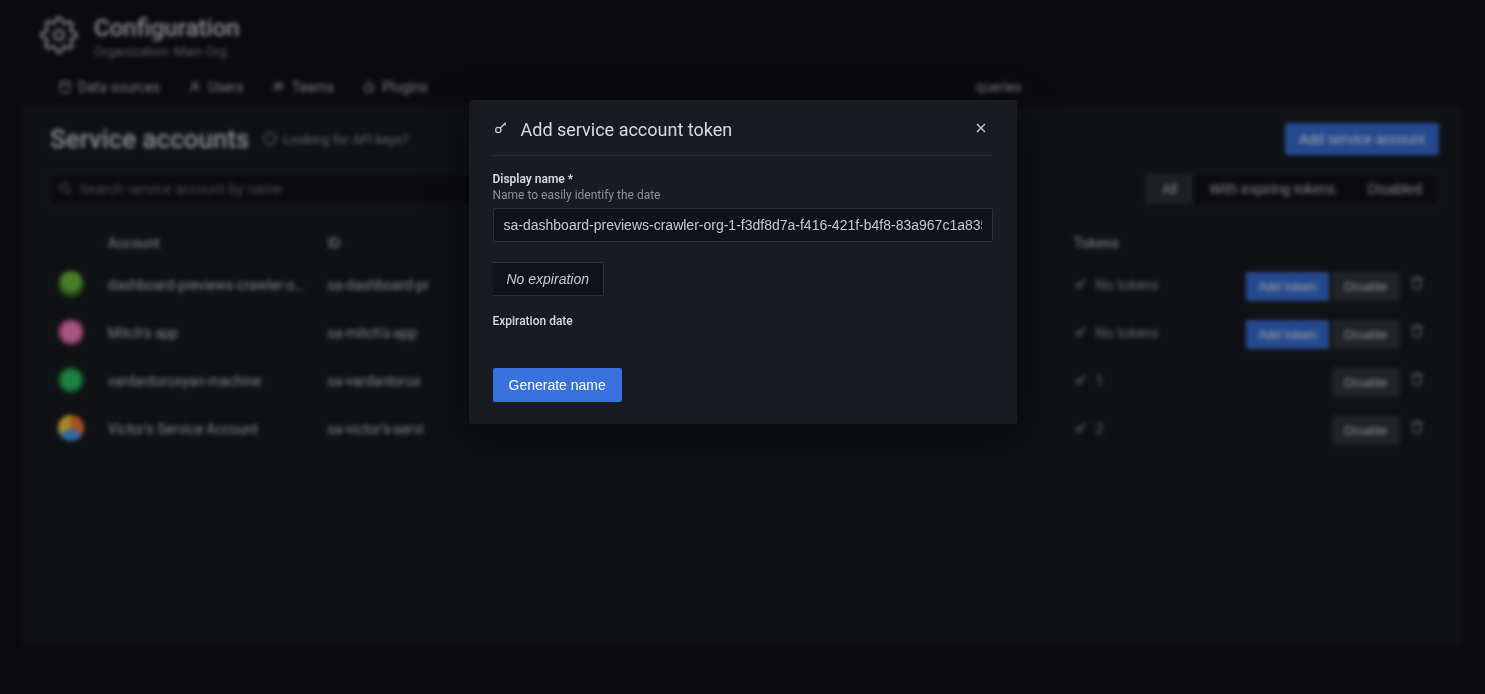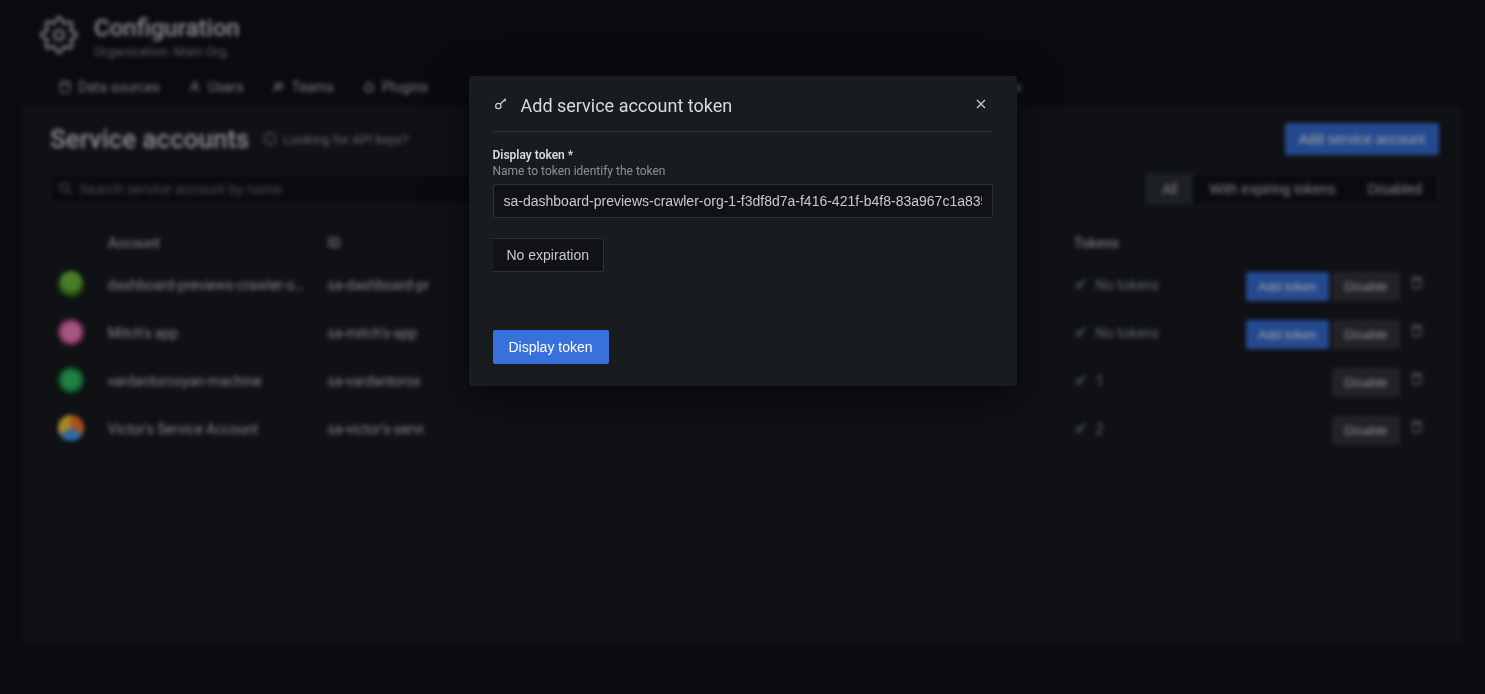--- a/index.html
+++ b/index.html
@@ -114,21 +114,21 @@
   .btn.primary { background: #3871dc; color: #fff; }
   .trash-btn { background: transparent; border: none; padding: 6px; cursor: pointer; }
   .trash-btn svg { width: 16px; height: 16px; stroke: #8e9098; }
   .blur-layer { filter: blur(2px); pointer-events: none; user-select: none; }
   .modal-backdrop {
     position: absolute; inset: 0;
     background: rgba(0,0,0,0.35);
     display: flex;
     justify-content: center;
     align-items: flex-start;
-    padding-top: 76px;
+    padding-top: 100px;
   }
   .modal {
     width: 548px;
     background: #181b1f;
     border-radius: 3px;
     box-shadow: 0 10px 40px rgba(0,0,0,0.6);
     padding: 16px 24px 22px 24px;
   }
   .modal-header { display: flex; align-items: center; gap: 12px; border-bottom: 1px solid #2c3235; padding-bottom: 12px; margin-bottom: 16px; }
   .modal-header svg { width: 16px; height: 16px; stroke: #c7cad1; }
@@ -147,20 +147,21 @@
     font-size: 14px;
   }
   .radio-group { display: flex; margin-top: 20px; margin-bottom: 18px; }
   .radio-btn {
     background: #111217;
     border: 1px solid #2c3235;
     color: #c7cad1;
     padding: 8px 14px;
     font-size: 14px;
     cursor: pointer;
+    font-style: italic;
   }
   .radio-btn:first-child { border-radius: 2px 0 0 2px; }
   .radio-btn:last-child { border-radius: 0 2px 2px 0; border-left: none; }
   .radio-btn.selected {
     border: 1px solid #3871dc;
     box-shadow: inset 0 0 0 1px #3871dc;
     color: #e8eaed;
   }
   .modal-submit { margin-top: 34px; }
 </style>
@@ -360,27 +361,28 @@
             <path d="m11 12 8-8M17 6l2 2"></path>
           </svg></span>
       <div class="modal-title">Add service account token</div>
       <button class="close-btn">
         <svg viewBox="0 0 24 24" fill="none" stroke-width="2">
             <path d="M18 6 6 18M6 6l12 12"></path>
           </svg>
       </button>
     </div>
 
-    <div class="field-label">Display token *</div>
-    <div class="field-help">Name to token identify the token</div>
+    <div class="field-label">Display name *</div>
+    <div class="field-help">Name to easily identify the date</div>
     <input class="text-input" value="sa-dashboard-previews-crawler-org-1-f3df8d7a-f416-421f-b4f8-83a967c1a835" style="">
 
     <div class="radio-group">
       <button class="radio-btn">No expiration</button>
     </div>
 
+    <div class="field-label" style="font-weight:500;">Expiration date</div>
     <div style="height:6px;"></div>
 
     <div class="modal-submit">
-      <button class="btn primary" style="padding:9px 16px;font-size:14px;">Display token</button>
+      <button class="btn primary" style="padding:9px 16px;font-size:14px;">Generate name</button>
     </div>
   </div>
 </div>
 
 </body></html>

